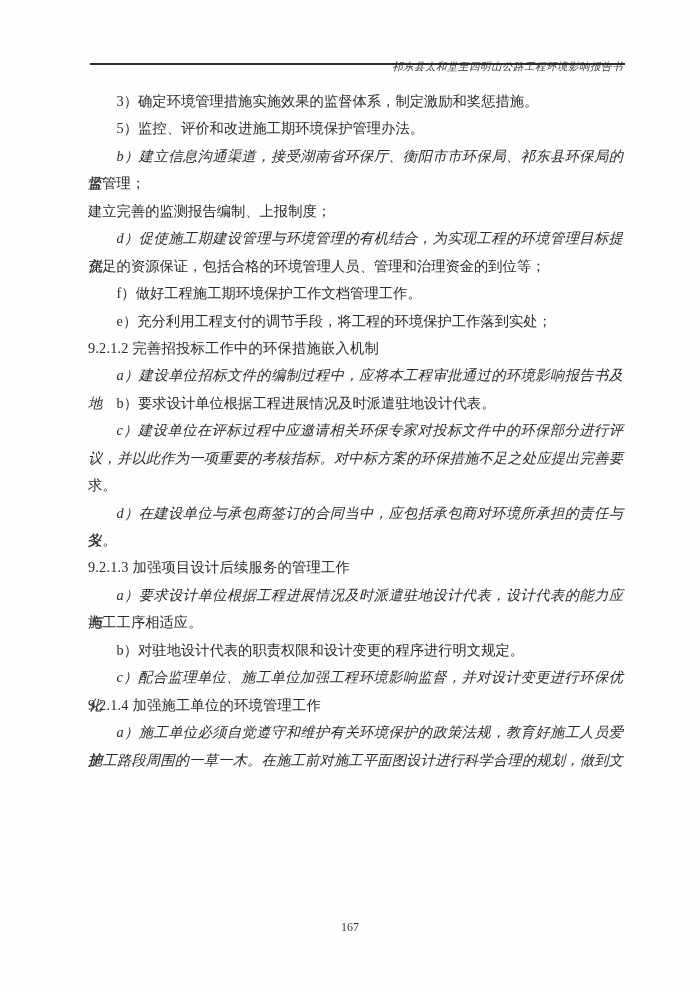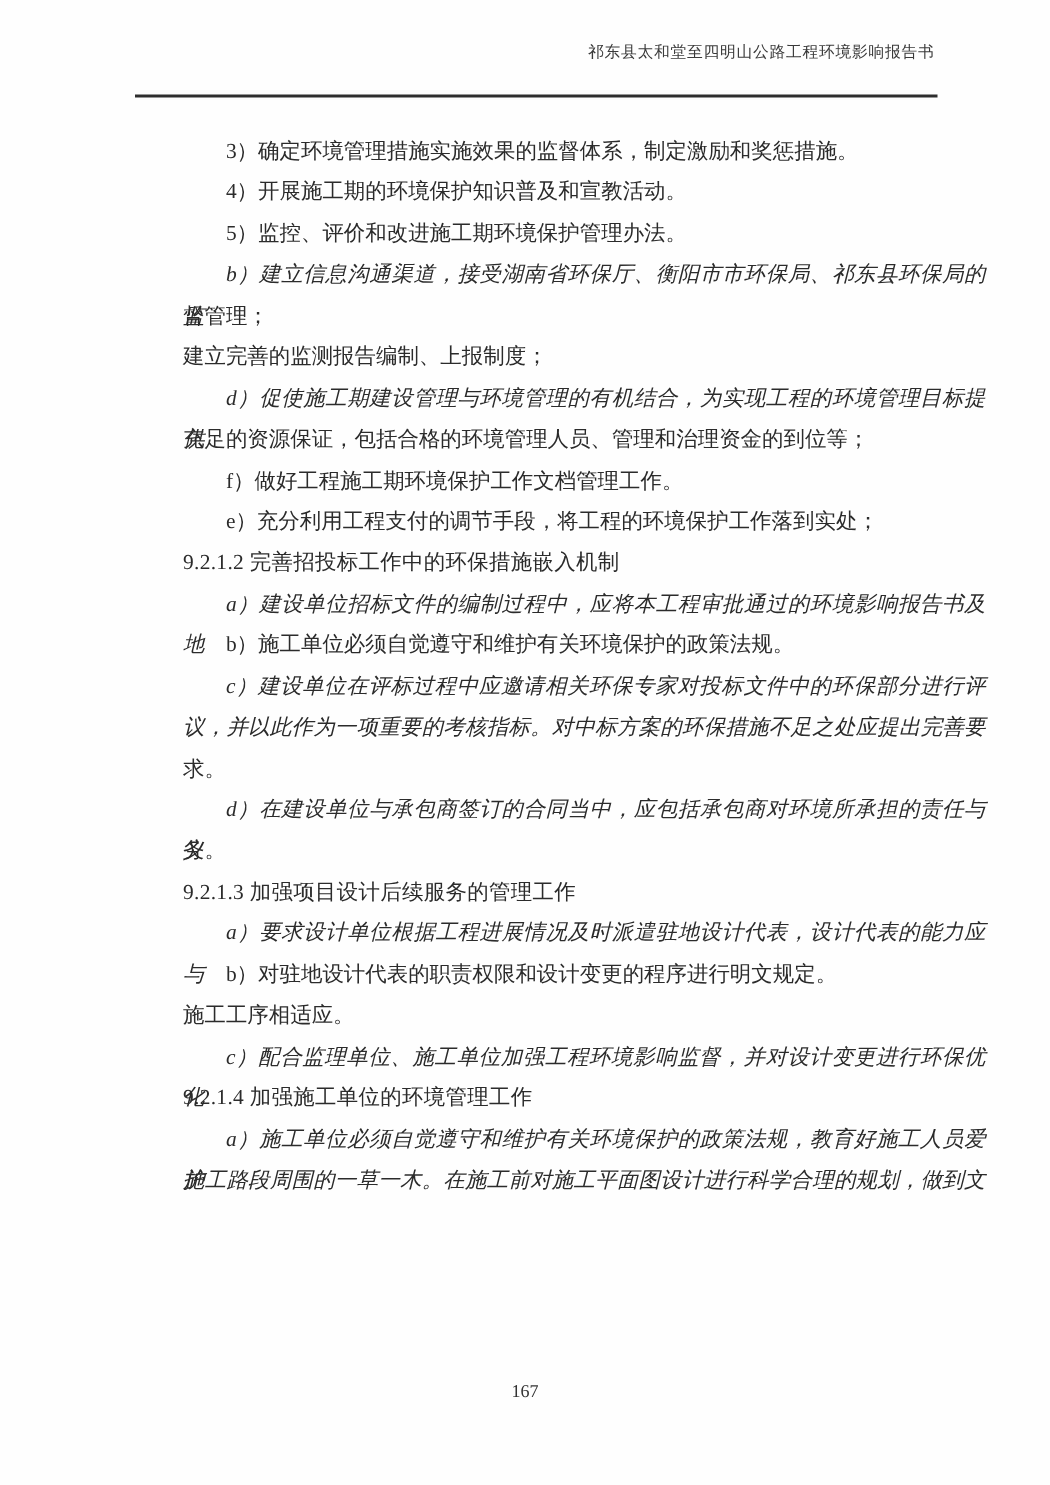--- a/index.html
+++ b/index.html
@@ -11,41 +11,41 @@
     position: relative;
     width: 700px;
     height: 990px;
     background: #fefefe;
     font-family: "Liberation Serif", "DejaVu Serif", serif;
     color: #2b2b2b;
     overflow: hidden;
   }
   #header-title {
     position: absolute;
-    top: 28px;
+    top: 60px;
     right: 77px;
     font-size: 10.5px;
     letter-spacing: 0.5px;
     color: #3a3a3a;
     white-space: nowrap;
+    font-style: italic;
   }
   #header-rule {
     position: absolute;
     top: 63px;
     left: 90px;
     width: 535px;
     height: 2px;
     background: #2e2e2e;
   }
   #body-text {
     position: absolute;
     top: 88px;
     left: 88px;
     width: 535px;
-    margin-left: 34px;
   }
   #body-text .line {
     height: 27.45px;
     line-height: 27.45px;
     font-size: 14.3px;
     text-align: left;
     white-space: nowrap;
     color: #2b2b2b;
   }
   #body-text .line.indent {
@@ -72,40 +72,39 @@
   }
 </style>
 </head>
 <body>
 
 <div id="page">
   <div id="header-title">祁东县太和堂至四明山公路工程环境影响报告书</div>
   <div id="header-rule"></div>
   <div id="body-text">
       <div class="line indent">3）确定环境管理措施实施效果的监督体系，制定激励和奖惩措施。</div>
-      <div class="line indent">4）开展施工期的环境保护知识普及和宣教活动。</div>
       <div class="line indent">5）监控、评价和改进施工期环境保护管理办法。</div>
       <div class="line indent justify">b）建立信息沟通渠道，接受湖南省环保厅、衡阳市市环保局、祁东县环保局的监</div>
       <div class="line">督管理；</div>
       <div class="line">建立完善的监测报告编制、上报制度；</div>
       <div class="line indent justify">d）促使施工期建设管理与环境管理的有机结合，为实现工程的环境管理目标提供</div>
       <div class="line">充足的资源保证，包括合格的环境管理人员、管理和治理资金的到位等；</div>
       <div class="line indent">f）做好工程施工期环境保护工作文档管理工作。</div>
       <div class="line indent">e）充分利用工程支付的调节手段，将工程的环境保护工作落到实处；</div>
       <div class="line heading">9.2.1.2  完善招投标工作中的环保措施嵌入机制</div>
       <div class="line indent justify">a）建设单位招标文件的编制过程中，应将本工程审批通过的环境影响报告书及地</div>
-      <div class="line indent">b）施工单位必须自觉遵守和维护有关环境保护的政策法规。</div>
+      <div class="line indent">b）要求设计单位根据工程进展情况及时派遣驻地设计代表。</div>
       <div class="line indent justify">c）建设单位在评标过程中应邀请相关环保专家对投标文件中的环保部分进行评</div>
       <div class="line justify">议，并以此作为一项重要的考核指标。对中标方案的环保措施不足之处应提出完善要</div>
       <div class="line">求。</div>
       <div class="line indent justify">d）在建设单位与承包商签订的合同当中，应包括承包商对环境所承担的责任与义</div>
       <div class="line">务。</div>
       <div class="line heading">9.2.1.3  加强项目设计后续服务的管理工作</div>
       <div class="line indent justify">a）要求设计单位根据工程进展情况及时派遣驻地设计代表，设计代表的能力应与</div>
+      <div class="line">施工工序相适应。</div>
       <div class="line indent">b）对驻地设计代表的职责权限和设计变更的程序进行明文规定。</div>
-      <div class="line">施工工序相适应。</div>
       <div class="line indent justify">c）配合监理单位、施工单位加强工程环境影响监督，并对设计变更进行环保优化</div>
       <div class="line heading">9.2.1.4  加强施工单位的环境管理工作</div>
       <div class="line indent justify">a）施工单位必须自觉遵守和维护有关环境保护的政策法规，教育好施工人员爱护</div>
       <div class="line justify">施工路段周围的一草一木。在施工前对施工平面图设计进行科学合理的规划，做到文</div>
     </div>
   <div id="page-number">167</div>
 </div>
 
 </body></html>

